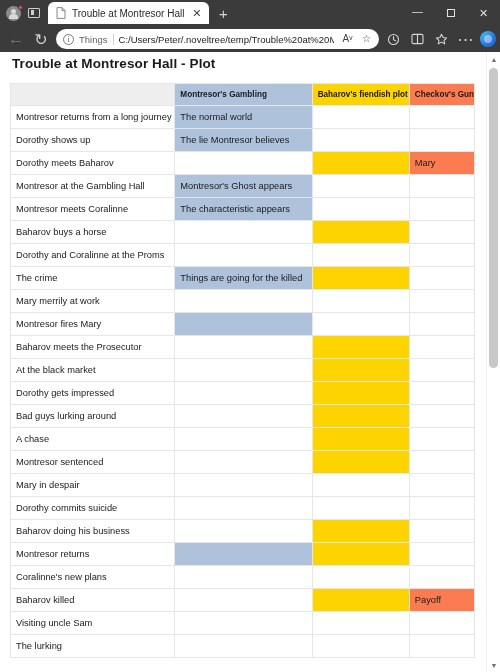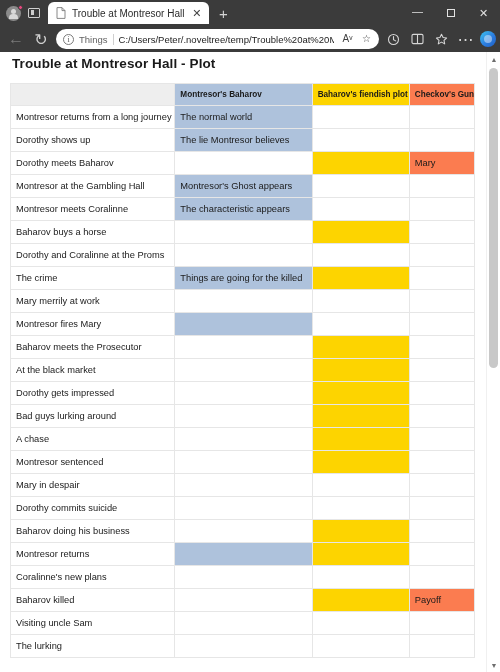--- a/index.html
+++ b/index.html
@@ -316,21 +316,21 @@
       <table class="plot">
         <colgroup>
           <col class="c1">
             <col class="c2">
             <col class="c3">
             <col class="c4">
         </colgroup>
         <thead>
           <tr>
             <th class="h-blank"></th>
-            <th class="fill-blue">Montresor's Baharov</th>
+            <th class="fill-blue">Montresor's Gambling</th>
             <th class="fill-yellow">Baharov's fiendish plot</th>
             <th class="fill-orange">Checkov's Gun</th>
           </tr>
         </thead>
         <tbody id="plot-body">
             <tr>
               <td>Montresor returns from a long journey</td>
               <td class="fill-blue">The normal world</td>
               <td></td>
               <td></td>

